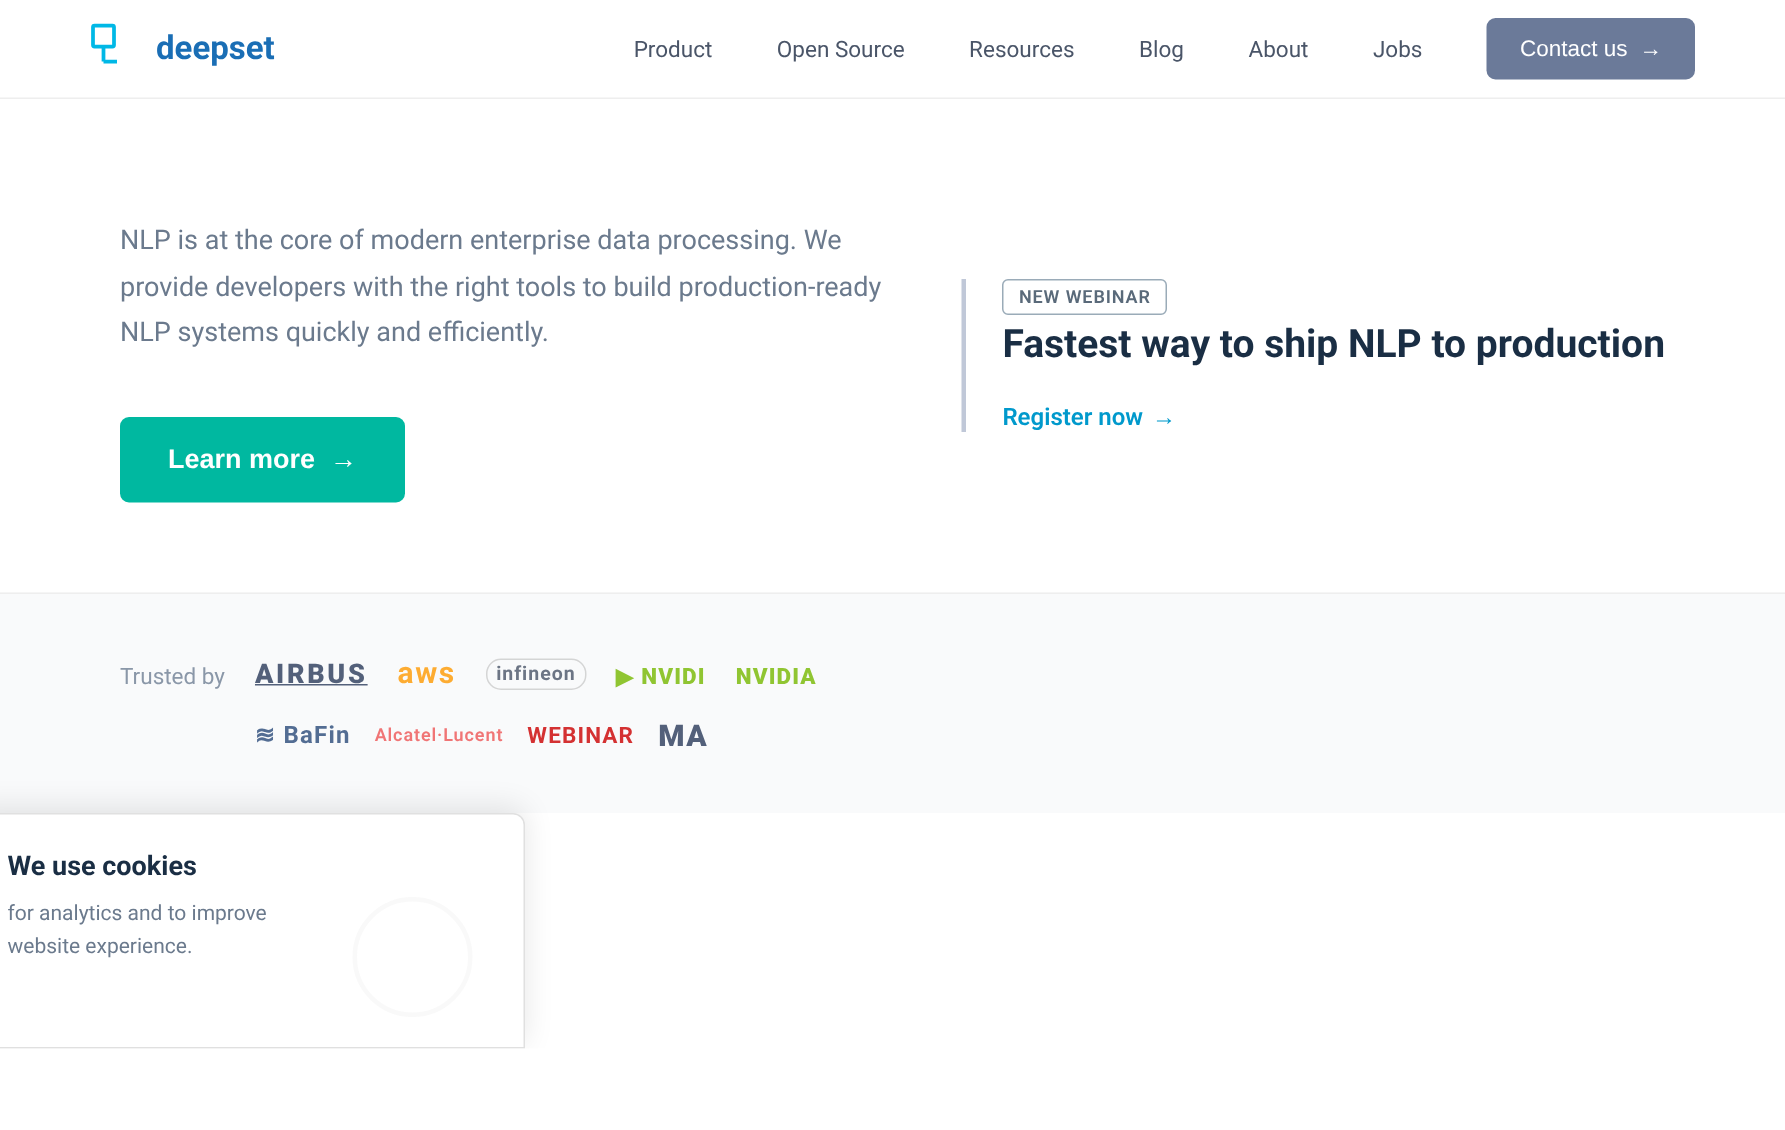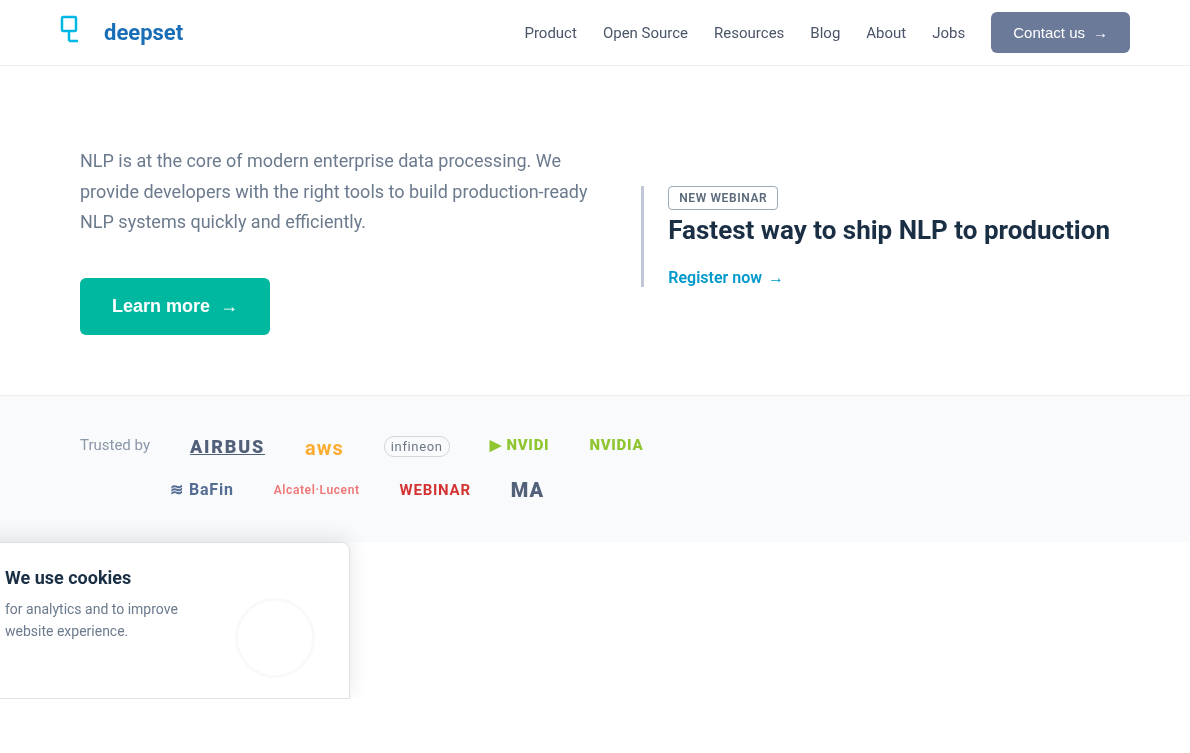--- a/index.html
+++ b/index.html
@@ -11,21 +11,21 @@
       padding: 0 60px; height: 66px; border-bottom: 1px solid #eee;
       background: #fff; position: relative; z-index: 10;
     }
     .logo {
       display: flex; align-items: center; gap: 8px;
       font-size: 22px; font-weight: 700; color: #1a6eb5; text-decoration: none;
     }
     .logo-icon {
       width: 36px; height: 36px;
     }
-    .nav-links { display: flex; align-items: center; gap: 26px; }
+    .nav-links { display: flex; align-items: center; gap: 43px; }
     .nav-link {
       font-size: 15px; color: #4a5568; text-decoration: none; font-weight: 400;
       cursor: pointer;
     }
     .contact-btn {
       background: #6b7a99; color: #fff; border: none; border-radius: 6px;
       padding: 12px 22px; font-size: 15px; font-weight: 500; cursor: pointer;
       display: flex; align-items: center; gap: 8px; text-align: right;
     }
 
@@ -68,38 +68,38 @@
     .register-link {
       color: #0099cc; font-size: 16px; font-weight: 600; text-decoration: none;
       display: inline-flex; align-items: center; gap: 6px; cursor: pointer;
     }
 
     
     .trusted-section {
       background: #f9fafb; padding: 40px 80px; border-top: 1px solid #eee;
     }
     .trusted-row {
-      display: flex; align-items: flex-start; gap: 40px; flex-wrap: wrap;
+      display: flex; align-items: flex-end; gap: 20px; flex-wrap: wrap;
     }
     .trusted-label {
       font-size: 15px; color: #8a97a8; font-weight: 400;
     }
     .logo-item {
       font-size: 14px; font-weight: 700; color: #4a5568; letter-spacing: 0.05em;
       opacity: 0.8;
     }
     .logo-row2 {
-      display: flex; align-items: center; gap: 40px; margin-top: 18px; flex-wrap: wrap;
+      display: flex; align-items: center; gap: 16px; margin-top: 18px; flex-wrap: wrap;
       padding-left: 90px;
     }
 
     
     .logo-airbus { font-size: 18px; font-weight: 900; letter-spacing: 0.1em; color: #2a3a5a; text-decoration: underline; }
     .logo-aws { font-size: 20px; font-weight: 700; color: #f90; }
-    .logo-infineon { font-size: 13px; font-weight: 400; color: #4a5568; border: 1px solid #ccc; padding: 2px 6px; border-radius: 10px; }
+    .logo-infineon { font-size: 13px; font-weight: 700; color: #4a5568; border: 1px solid #ccc; padding: 2px 6px; border-radius: 10px; }
     .logo-nvidia { font-size: 15px; font-weight: 900; color: #76b900; }
     .logo-bafin { font-size: 16px; font-weight: 700; color: #2a4a7a; }
     .logo-alcatel { font-size: 12px; font-weight: 600; color: #e55; }
     .logo-hitachi { font-size: 15px; font-weight: 700; color: #cc0000; }
     .logo-ma { font-size: 20px; font-weight: 900; color: #2a3a5a; }
 
     
     .cookie-banner {
       position: fixed; bottom: 0; right: 20px;
       background: #fff; border: 1px solid #e0e0e0; border-radius: 8px 8px 0 0;

